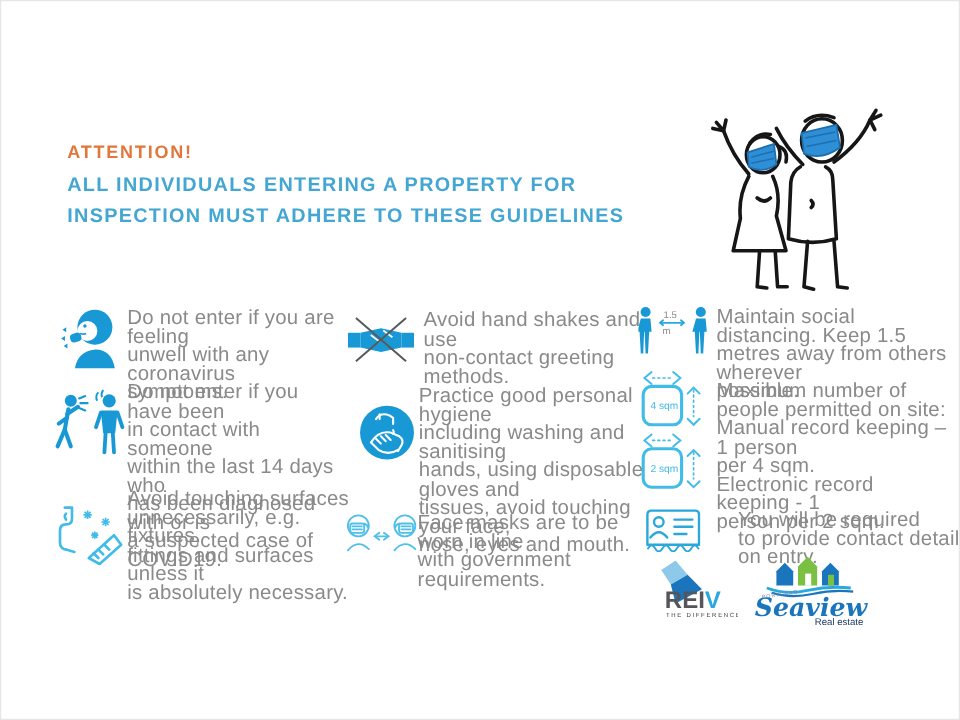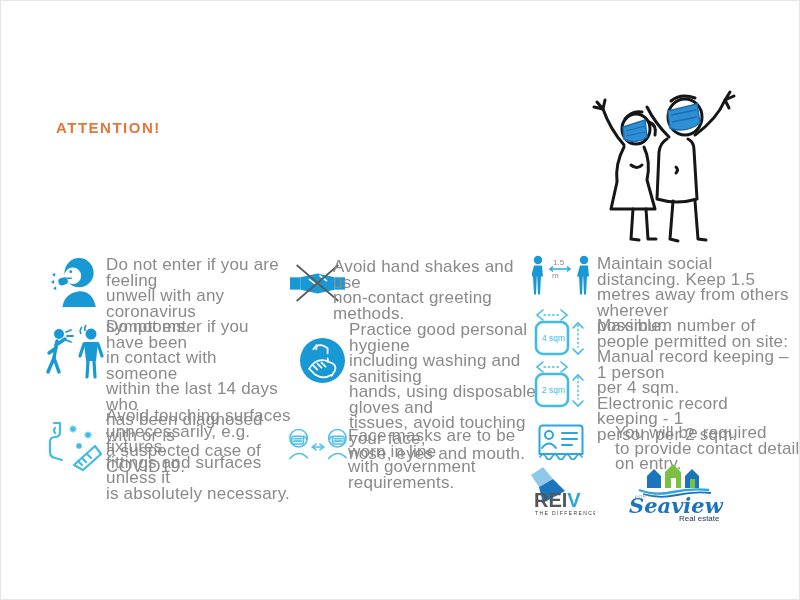--- a/index.html
+++ b/index.html
@@ -25,30 +25,32 @@
   .g-text{
     position:absolute;color:#8A8A8A;font-size:17px;letter-spacing:0.2px;
     line-height:15.5px;white-space:pre-line;
   }
   .g-icon{position:absolute;}
   .thanks{
     position:absolute;left:50px;top:491px;
     color:#8A8A8A;font-size:12.5px;letter-spacing:0.4px;
   }
   .illu{position:absolute;left:572px;top:86px;width:178px;height:158px;}
-  .logo-reiv{position:absolute;left:516px;top:466px;width:78px;height:48px;}
+  .logo-reiv{position:absolute;left:536px;top:466px;width:78px;height:48px;}
   .logo-seaview{position:absolute;left:626px;top:462px;width:100px;height:58px;}
   svg{display:block;}
 </style>
 </head>
 <body>
 
 <div class="canvas">
 
   <div class="attention">ATTENTION!</div>
+  <div class="title">ALL INDIVIDUALS ENTERING A PROPERTY FOR
+INSPECTION MUST ADHERE TO THESE GUIDELINES</div>
 
   <div class="illu">
     <svg width="178" height="158" viewBox="0 0 178 158">
       <g stroke="#161616" stroke-width="3" fill="none" stroke-linecap="round" stroke-linejoin="round">
 
         <ellipse cx="112" cy="30" rx="17" ry="18"></ellipse>
         <path d="M98,14 q10,-8 24,-3"></path>
         <path d="M122,48 Q144,32 152,13"></path>
         <path d="M152,13 l5,-8 M152,13 l9,-4 M152,13 l4,8"></path>
         <path d="M96,50 Q82,36 74,20"></path>
@@ -155,21 +157,21 @@
 
   <div class="g-icon" style="left:289px;top:261px;">
     <svg width="55" height="42" viewBox="0 0 58 42">
       <rect x="0" y="15" width="11" height="13" fill="#1899D6"></rect>
       <rect x="47" y="15" width="11" height="13" fill="#1899D6"></rect>
       <polygon points="11,15 29,11 47,15 47,28 29,32 11,28" fill="#1899D6"></polygon>
       <path d="M20,17 l8,6 M31,13 l8,6" stroke="#ffffff" stroke-width="1.6" fill="none"></path>
       <path d="M7,2 L51,40 M51,2 L7,40" stroke="#5a5a5a" stroke-width="1.8"></path>
     </svg>
   </div>
-  <div class="g-text" style="left:332px;top:258px;width:185px;">Avoid hand shakes and use
+  <div class="g-text" style="left:352px;top:258px;width:185px;">Avoid hand shakes and use
 non-contact greeting
 methods.</div>
 
   <div class="g-icon" style="left:298px;top:336px;">
     <svg width="47" height="47" viewBox="0 0 46 46">
       <circle cx="23" cy="23" r="22" fill="#1899D6"></circle>
       <g stroke="#ffffff" stroke-width="1.7" fill="none" stroke-linecap="round" stroke-linejoin="round">
         <path d="M14,12 q4,-6 11,-3 l3,2 v5"></path>
         <path d="M17,8 v4"></path>
         <path d="M28,21 q1,2 0,3"></path>

